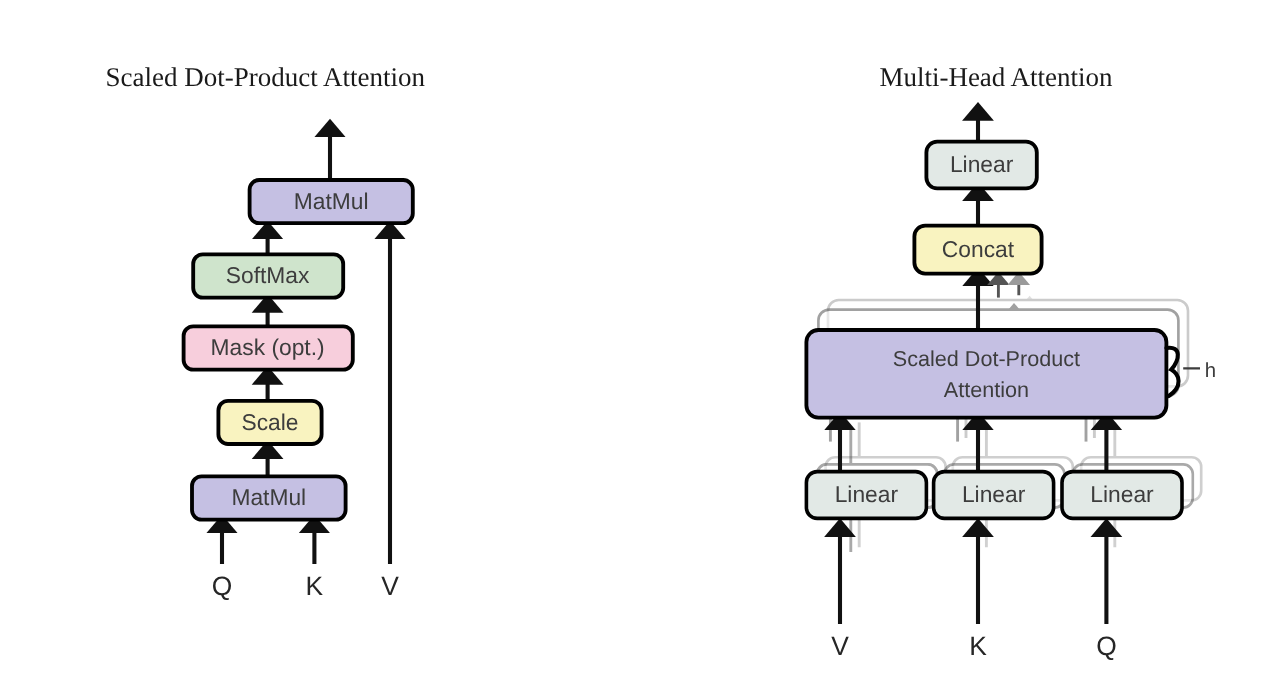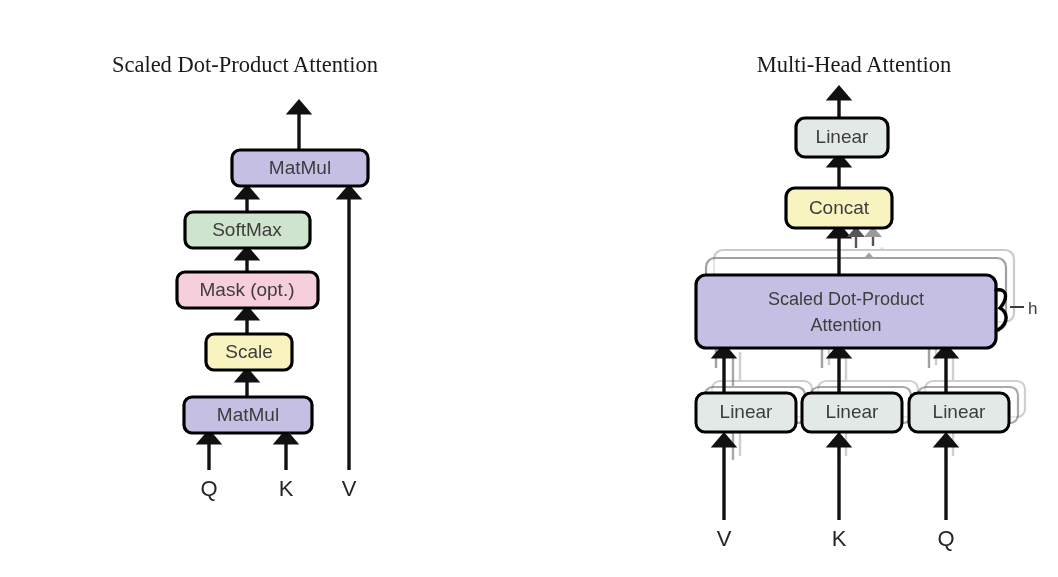--- a/index.html
+++ b/index.html
@@ -1,21 +1,21 @@
 <!DOCTYPE html>
 <html><head>
 <meta charset="utf-8">
 <style>
   html,body{margin:0;padding:0;}
   body{
     width:1058px;height:577px;background:#ffffff;
     font-family:"Liberation Sans",sans-serif;
     overflow:hidden;position:relative;
   }
-  #root{position:absolute;inset:0;padding-left:24px;}
+  #root{position:absolute;inset:0;}
   svg{display:block;}
   .ttl{
     font-family:"Liberation Serif",serif;
     font-size:22.5px;fill:#1a1a1a;text-anchor:middle;
   }
   .boxlbl{
     font-family:"Liberation Sans",sans-serif;
     font-size:19px;fill:#3d3d3d;text-anchor:middle;
     dominant-baseline:middle;
   }

